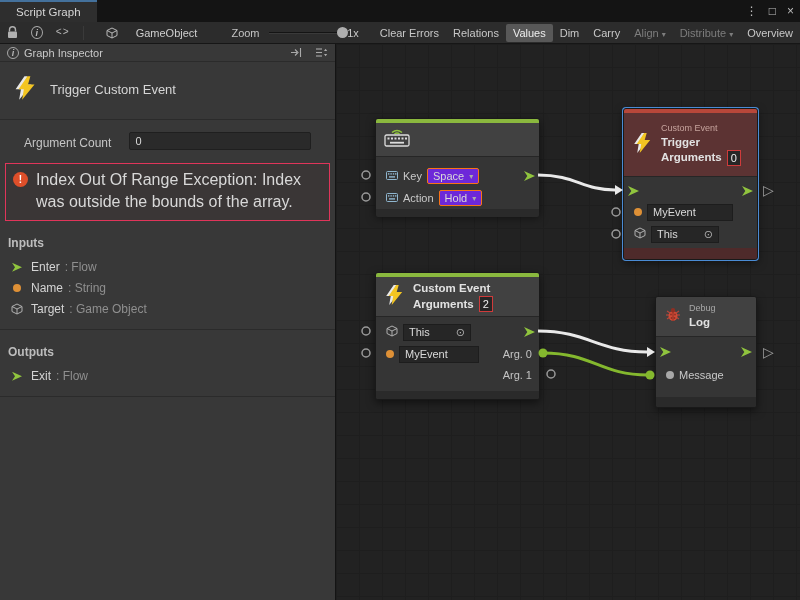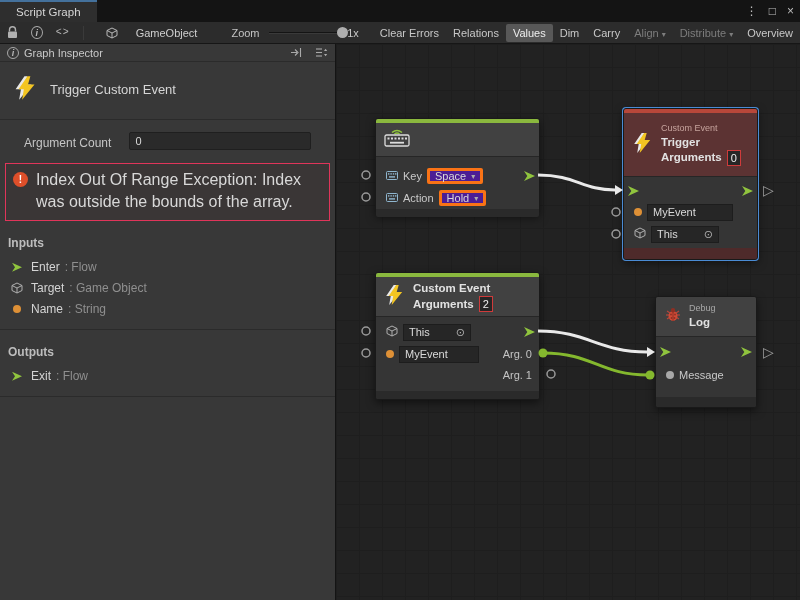--- a/index.html
+++ b/index.html
@@ -76,21 +76,21 @@
   .node.rednode .ncat{color:#c7a49e}
   .ntitle{font-size:11.5px;font-weight:bold;color:#e2e2e2;line-height:1.3}
   .argline{display:flex;align-items:center}
   .nbody{position:relative;flex:1;padding-top:4px}
   .kbbody{padding-top:8px}
   .nrow{position:relative;display:flex;align-items:center;gap:5px;height:22px;padding:0 18px 0 10px;font-size:11px;color:#c9c9c9}
   .flowrow{height:20px}
   .shortrow{height:20px}
   .nfield{background:#262626;border:1px solid #1d1d1d;border-radius:0;height:17px;padding:0 5px;color:#dadada;font-size:11px;display:inline-flex;align-items:center;gap:6px}
   .nfield .tgt{color:#b0b0b0;font-size:11px;margin-left:auto}
-  .ndrop{background:#4c1d95;border:3px solid #f97316;border-radius:2px;height:16px;padding:0 5px;color:#d8d8d8;font-size:11px;display:inline-flex;align-items:center;gap:5px}
+  .ndrop{background:#6d28d9;border:1px solid #f97316;border-radius:2px;height:16px;padding:0 5px;color:#d8d8d8;font-size:11px;display:inline-flex;align-items:center;gap:5px}
   .ndrop .caret{font-size:8px;color:#aaa}
   .nfoot{flex:none;height:8px;background:#2a2a2a;border-radius:0 0 2px 2px}
   .nfoot.redfoot{height:11px;background:#4e2a2a}
   .badge{display:inline-block;min-width:10px;text-align:center;border:1px solid #cf3b3b;background:#262626;padding:0 3px;margin-left:5px;font-size:11px;color:#eee;line-height:14px;font-weight:normal}
   .farrow{width:11px;height:10px;background:#90c43e;clip-path:polygon(0 0,100% 50%,0 100%,30% 50%);flex:none}
   .farrow.small{width:10px;height:9px}
   .pout{position:absolute;right:4px;top:50%;transform:translateY(-50%)}
   .pin{position:absolute;left:4px;top:50%;transform:translateY(-50%)}
   .dot{width:8px;height:8px;border-radius:50%;flex:none}
   .dot.orange{background:#de9036}
@@ -197,33 +197,33 @@
 
     <div class="portrow">
       <span class="picon">
           <span class="farrow small"></span>
         </span>
       <span class="pname">Enter</span>
       <span class="ptype">: Flow</span>
     </div>
     <div class="portrow">
       <span class="picon">
+          <span class="dot orange"></span>
+        </span>
+      <span class="pname">Name</span>
+      <span class="ptype">: String</span>
+    </div>
+    <div class="portrow">
+      <span class="picon">
         <svg width="12" height="12" viewBox="0 0 12 12">
             <path d="M6 1 L11 3.5 L11 8.5 L6 11 L1 8.5 L1 3.5 Z M1 3.5 L6 6 L11 3.5 M6 6 V11" fill="none" stroke="#b0b0b0" stroke-width="1"></path>
           </svg>
       </span>
       <span class="pname">Target</span>
       <span class="ptype">: Game Object</span>
-    </div>
-    <div class="portrow">
-      <span class="picon">
-          <span class="dot orange"></span>
-        </span>
-      <span class="pname">Name</span>
-      <span class="ptype">: String</span>
     </div>
 
     <div class="divider"></div>
     <div class="sechead">Outputs</div>
 
     <div class="portrow">
       <span class="picon">
           <span class="farrow small"></span>
         </span>
       <span class="pname">Exit</span>

